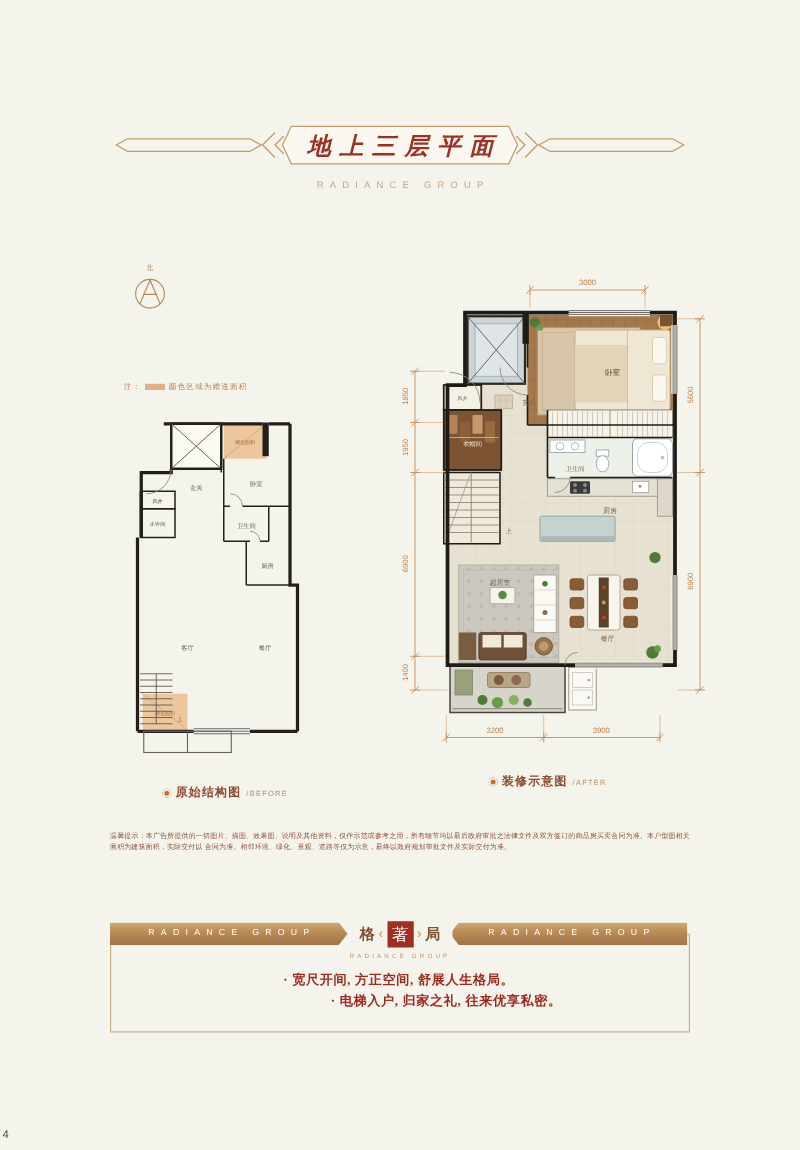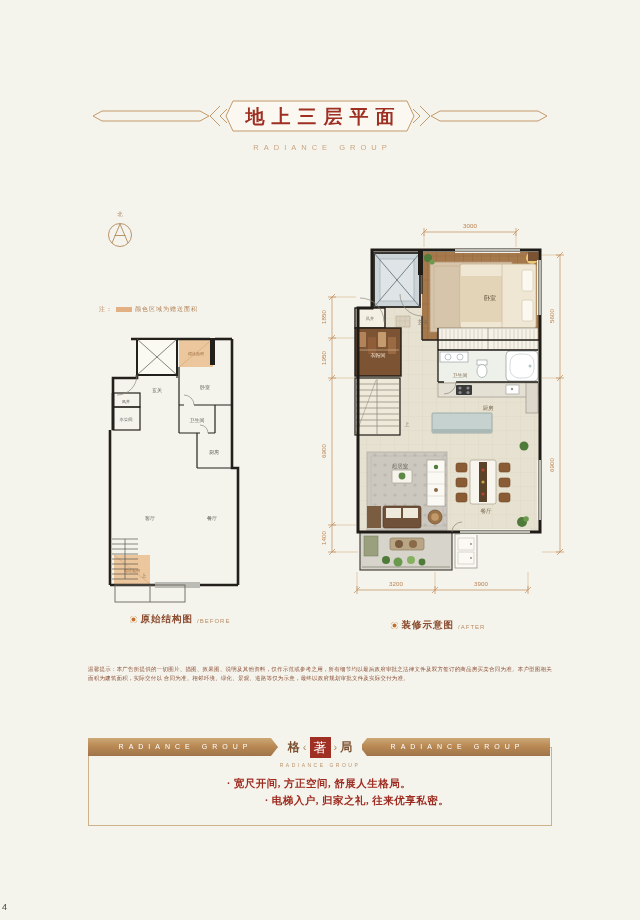--- a/index.html
+++ b/index.html
@@ -1,20 +1,20 @@
 <!DOCTYPE html>
 <html><head>
 <meta charset="utf-8">
 <style>
   html,body{margin:0;padding:0;}
   .page{position:relative;width:640px;height:920px;background:#f5f4ec;overflow:hidden;
         font-family:"Liberation Sans",sans-serif;}
   .abs{position:absolute;}
   .serif{font-family:"Liberation Serif",serif;}
-  .title{font-size:19px;font-weight:bold;color:#9f2f23;letter-spacing:7px;text-indent:7px;text-align:center;}
+  .title{font-size:19px;font-weight:bold;color:#9f2f23;letter-spacing:7px;text-indent:7px;text-align:center;font-style:italic;}
   .brand{font-size:7.5px;letter-spacing:5px;color:#c9a582;text-align:center;text-indent:5px;}
   .legend{font-size:6px;color:#b07e52;letter-spacing:1px;display:flex;align-items:center;gap:3px;}
   .swatch{display:inline-block;width:16px;height:5px;background:#e2b083;}
   .caption{display:flex;align-items:center;justify-content:center;gap:4px;}
   .cap-zh{font-family:"Liberation Serif",serif;font-weight:bold;font-size:9.5px;color:#8a4a2e;letter-spacing:1px;}
   .cap-en{font-size:6px;color:#b98d66;letter-spacing:1px;margin-top:3px;}
   .ring{width:7px;height:7px;border-radius:50%;background:#c4702e;box-shadow:inset 0 0 0 1.5px #f5f4ec, inset 0 0 0 3px #c4702e;}
   .disclaimer{font-size:5.5px;line-height:8.5px;color:#8a5038;text-align:justify;letter-spacing:0.2px;}
   .footer-box{border:1px solid #cdb189;}
   .bar{height:18px;line-height:18px;text-align:center;color:#fff;font-size:7px;letter-spacing:5px;text-indent:5px;
@@ -368,21 +368,21 @@
       <text x="60" y="100" font-size="4.2" fill="#77725f">风井</text>
       <text x="68" y="137" font-size="5" fill="#f3e6d2">衣帽间</text>
       <text x="150" y="157" font-size="5" fill="#7a6a50">卫生间</text>
       <text x="178" y="190" font-size="5.5" fill="#7a6a50">厨房</text>
       <text x="90" y="248" font-size="5.5" fill="#6b655a">起居室</text>
       <text x="176" y="293" font-size="5.5" fill="#7a6a50">餐厅</text>
       <text x="97" y="206" font-size="5" fill="#666">上</text>
     </g>
   </svg>
 
-  <div class="abs caption" style="left:98px;top:613px;width:164px;">
+  <div class="abs caption" style="left:98px;top:628px;width:164px;">
     <span class="ring"></span>
     <span class="cap-zh">原始结构图</span>
     <span class="cap-en">/BEFORE</span>
   </div>
   <div class="abs caption" style="left:356px;top:619px;width:164px;">
     <span class="ring"></span>
     <span class="cap-zh">装修示意图</span>
     <span class="cap-en">/AFTER</span>
   </div>
 

